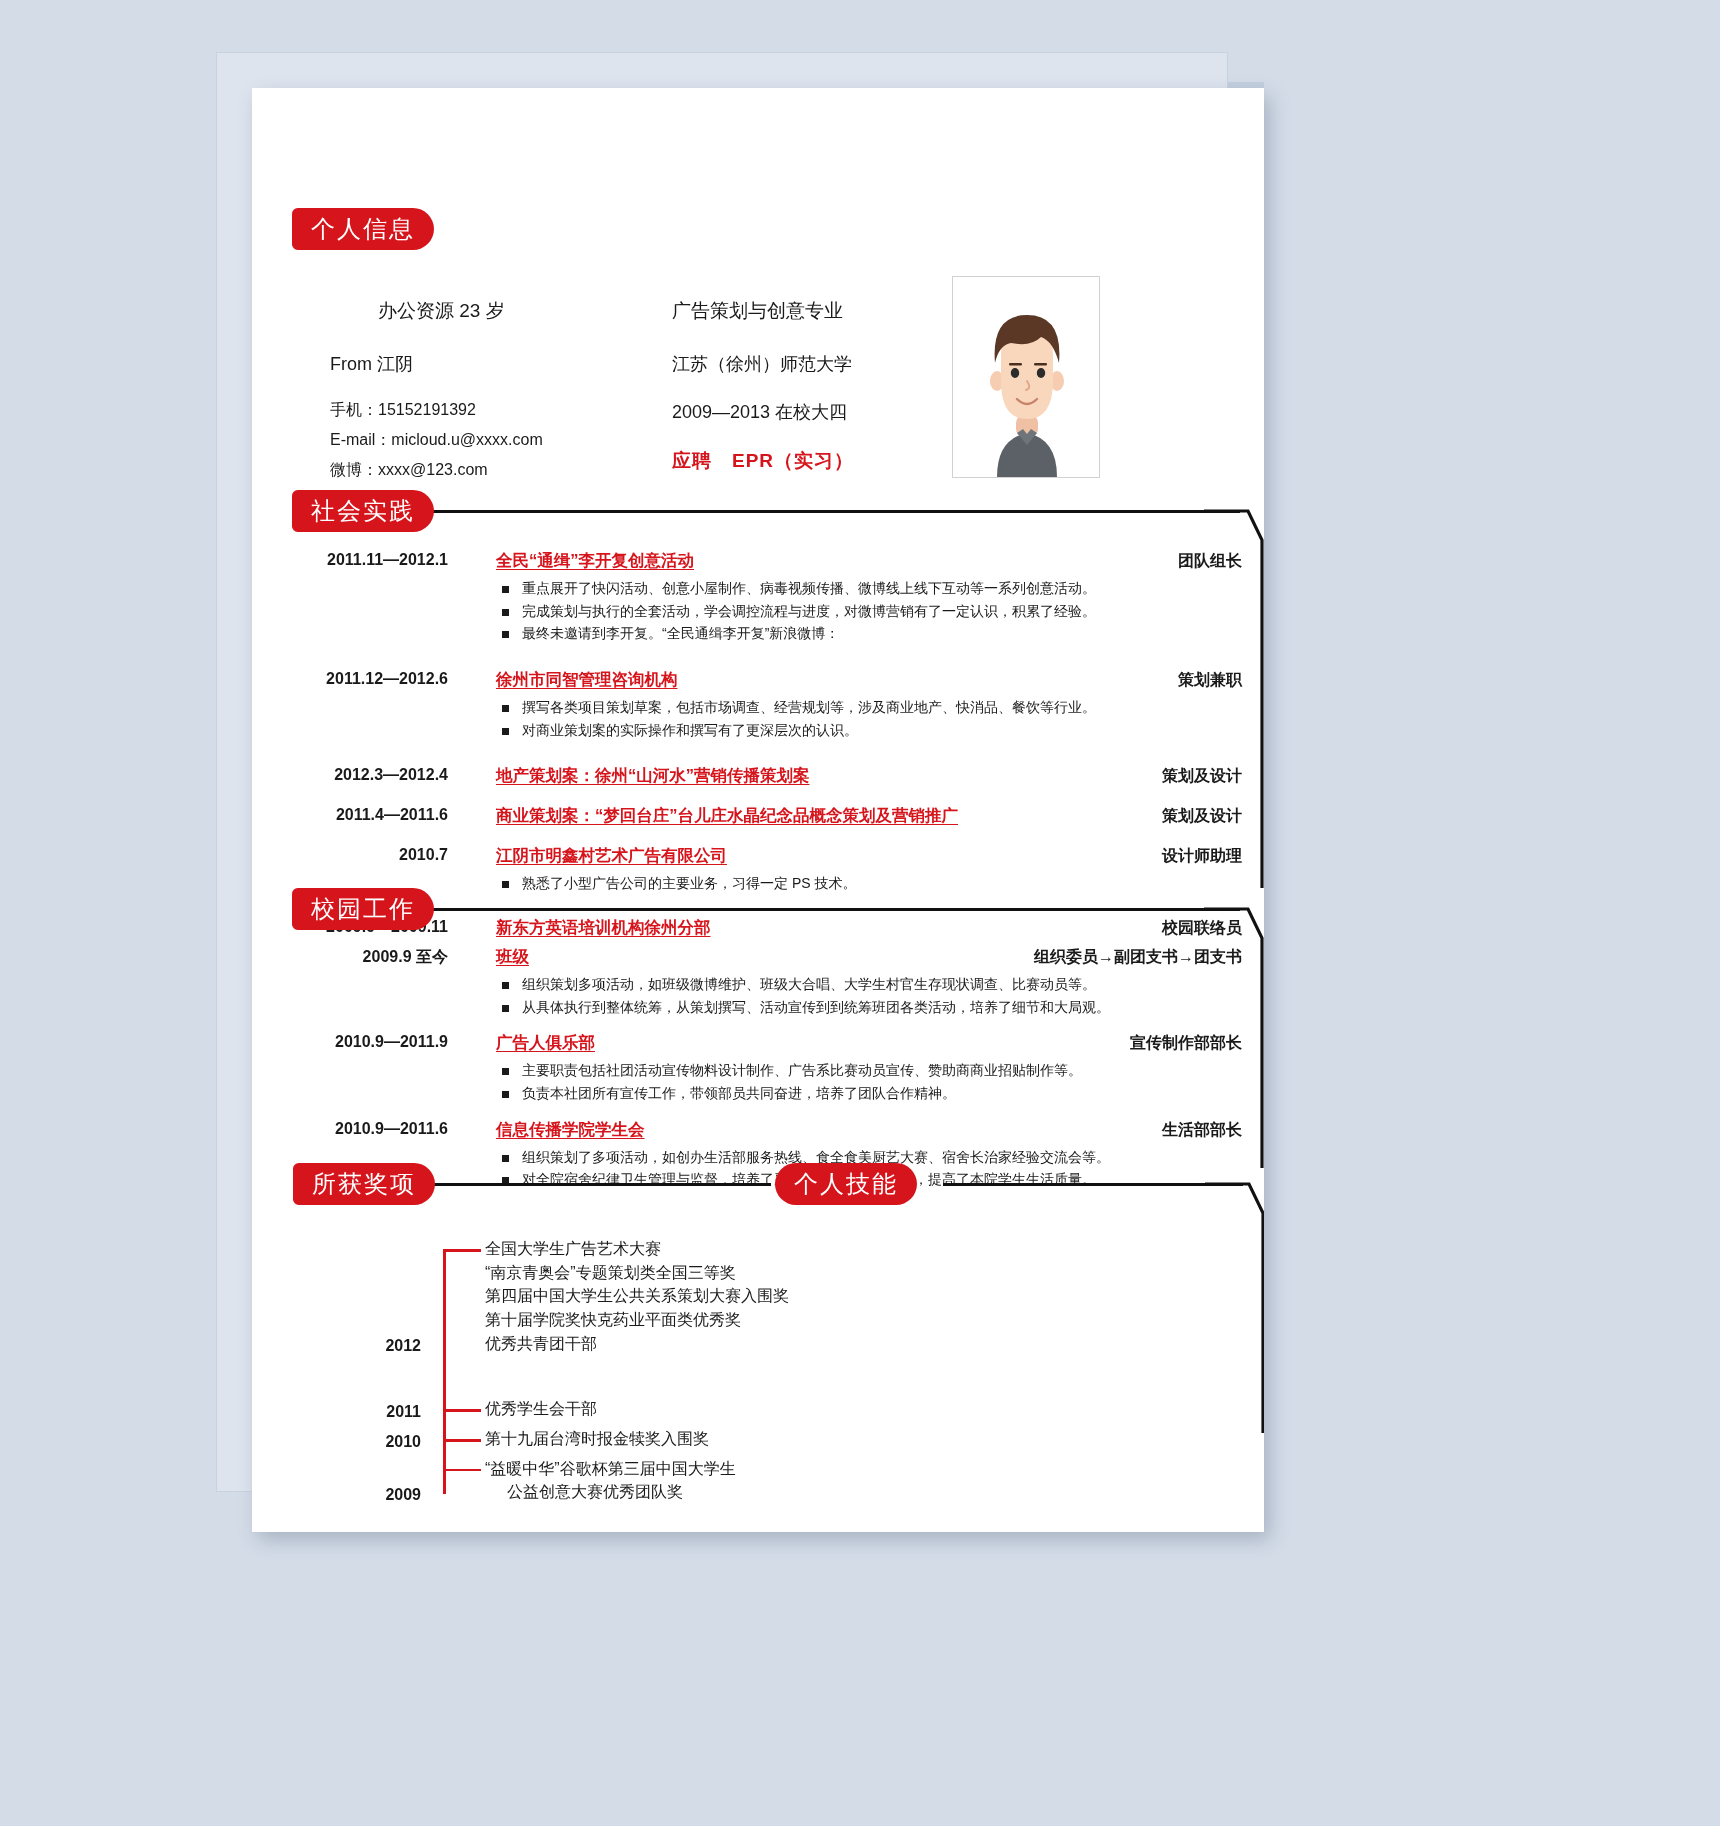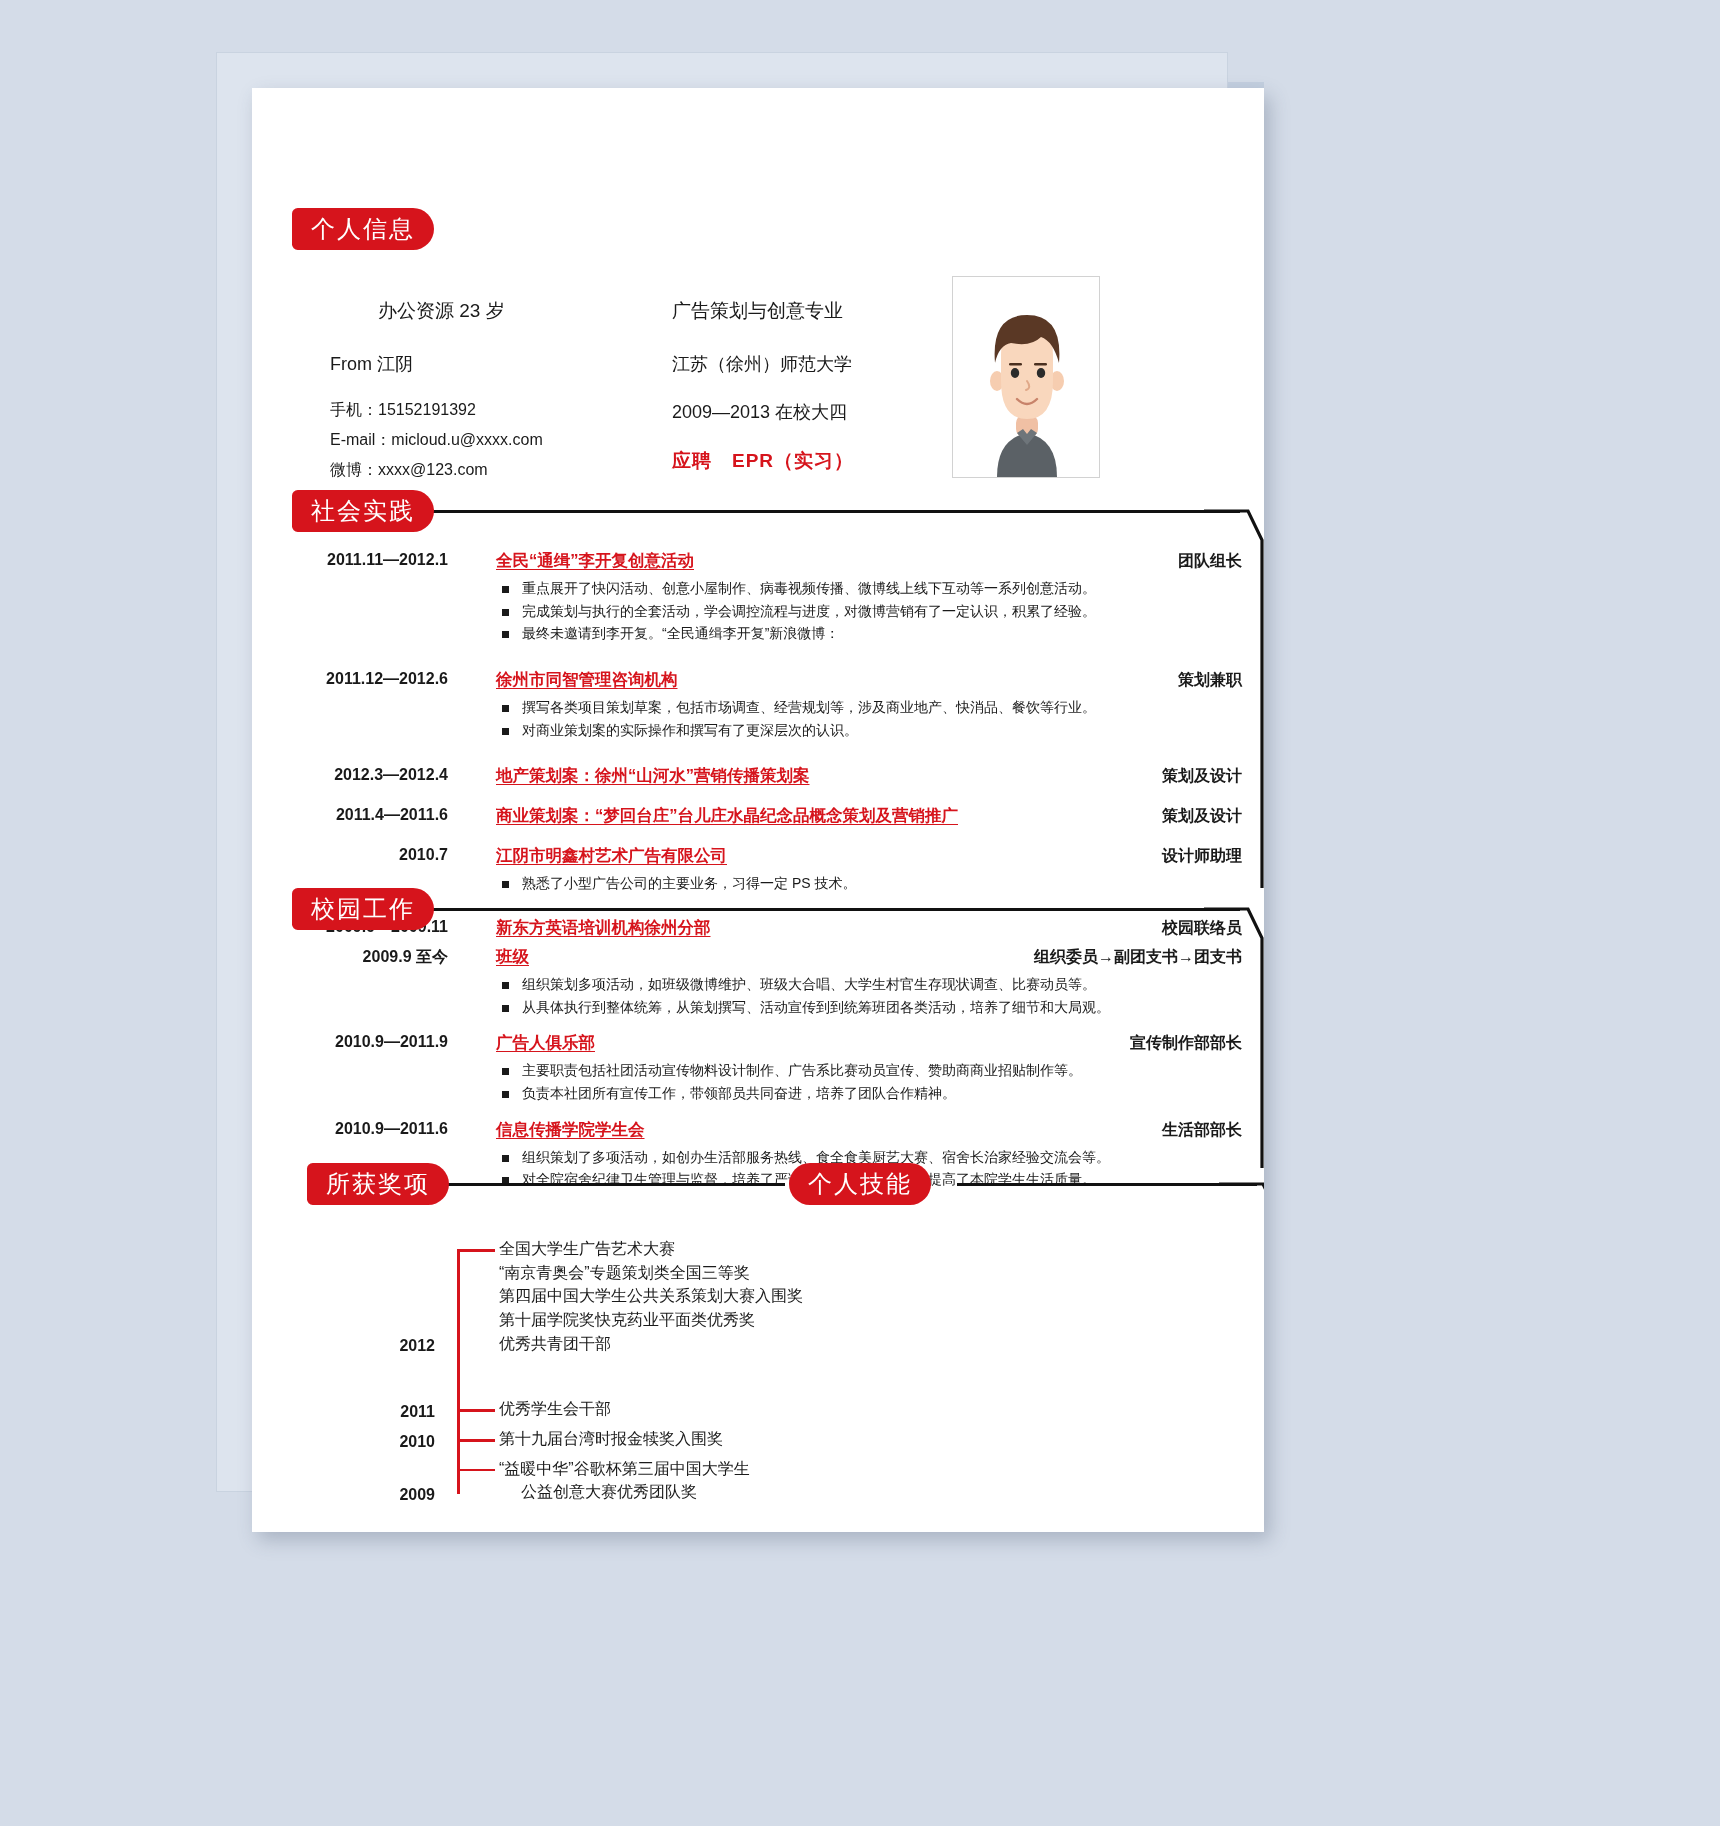--- a/index.html
+++ b/index.html
@@ -459,21 +459,21 @@
             <ul class="bullets">
               <li>组织策划了多项活动，如创办生活部服务热线、食全食美厨艺大赛、宿舍长治家经验交流会等。</li>
               <li>对全院宿舍纪律卫生管理与监督，培养了严谨和细心的工作态度，提高了本院学生生活质量。</li>
             </ul>
           </div>
         </div>
 
       </div>
     </div>
 
-    <div style="position:absolute; left:15px; top:1075px; width:100%;">
+    <div style="position:absolute; left:1px; top:1075px; width:100%;">
       <div class="banner-row">
         <div class="banner">所获奖项</div>
         <div class="banner-line" style="width:340px;"></div>
         <div class="banner center-banner">个人技能</div>
         <div class="banner-line" style="left:690px; width:300px;"></div>
         <svg class="bracket" width="60" height="290" viewBox="0 0 60 290">
           <path d="M0 21 L44 21 L58 50 L58 270" stroke="#111" stroke-width="3.2" fill="none"></path>
         </svg>
       </div>
 

